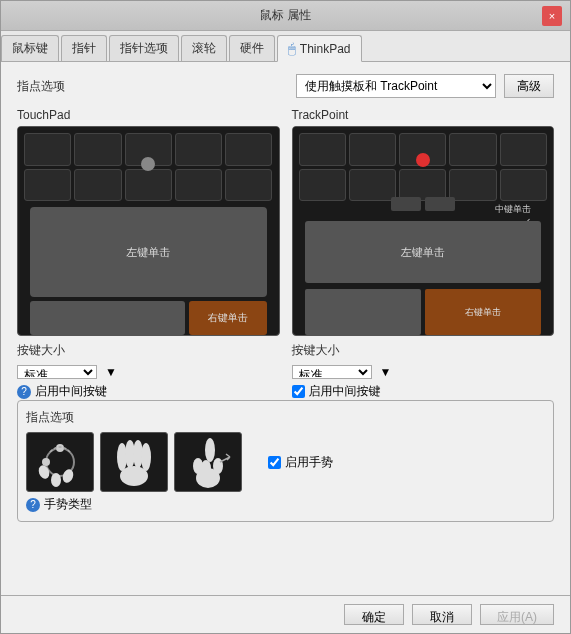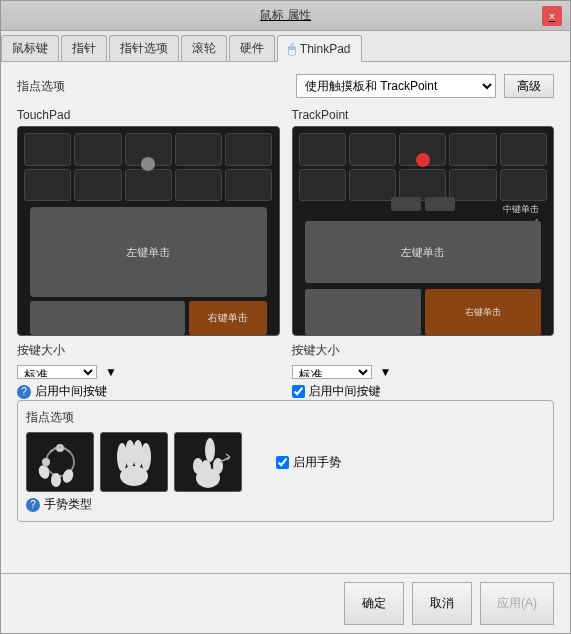--- a/index.html
+++ b/index.html
@@ -24,21 +24,20 @@
       flex-direction: column;
     }
     .title-bar {
       background: linear-gradient(to bottom, #d0d0d0, #c0c0c0);
       height: 30px;
       display: flex;
       align-items: center;
       justify-content: space-between;
       padding: 0 8px;
       border-bottom: 1px solid #aaa;
-      text-decoration: underline;
     }
     .title-text {
       font-size: 12px;
       color: #333;
       flex: 1;
       text-align: center;
     }
     .title-close {
       width: 20px;
       height: 20px;
@@ -363,21 +362,21 @@
       gap: 8px;
       background: #f0f0f0;
     }
     .bottom-btn {
       padding: 4px 16px;
       border: 1px solid #aaa;
       background: linear-gradient(to bottom, #f5f5f5, #e0e0e0);
       cursor: pointer;
       font-size: 12px;
       min-width: 60px;
-      height: 43px;
+      height: 21px;
     }
     .bottom-btn:disabled {
       color: #aaa;
     }
     .checkbox {
       width: 13px;
       height: 13px;
       cursor: pointer;
     }
   </style>
@@ -495,21 +494,21 @@
 
           <div class="tkp-dot"></div>
 
           <div style="position:absolute; bottom:52px; left:12px; right:12px; height:86px;">
 
             <div style="position:absolute; top:0; left:50%; transform:translateX(-50%); display:flex; gap:4px;">
               <div style="width:30px; height:14px; background:#444; border-radius:2px; display:flex; align-items:center; justify-content:center;"></div>
               <div style="width:30px; height:14px; background:#444; border-radius:2px; display:flex; align-items:center; justify-content:center;"></div>
             </div>
 
-            <div style="position:absolute; top:6px; right:2px; display:flex; flex-direction:column; align-items:flex-end;">
+            <div style="position:absolute; top:6px; right:10px; display:flex; flex-direction:column; align-items:flex-end;">
               <span style="color:#ccc; font-size:9px; white-space:nowrap;">中键单击</span>
               <span style="color:#ccc; font-size:9px;">↙</span>
             </div>
 
             <div style="position:absolute; bottom:0; left:0; right:0; height:62px; background:#555; border-radius:3px; display:flex; align-items:center; justify-content:center;">
               <span style="color:#ddd; font-size:11px;">左键单击</span>
             </div>
           </div>
 
           <div class="tkp-buttons-area">
@@ -577,21 +576,21 @@
               <ellipse cx="20" cy="34" rx="5" ry="8" fill="#ddd"></ellipse>
               <ellipse cx="28" cy="36" rx="5" ry="8" fill="#ddd"></ellipse>
               <ellipse cx="40" cy="34" rx="5" ry="8" fill="#ddd"></ellipse>
 
               <ellipse cx="30" cy="46" rx="12" ry="10" fill="#ddd"></ellipse>
 
               <path d="M42 30 L52 25 M52 25 L48 22 M52 25 L49 28" stroke="#aaa" stroke-width="1.5" fill="none"></path>
             </svg>
           </div>
         </div>
-        <div style="display:flex; flex-direction:column; align-items:flex-start; margin-left:22px;">
+        <div style="display:flex; flex-direction:column; align-items:flex-start; margin-left:14px;">
           <div class="gesture-enable-row">
             <input type="checkbox" class="checkbox" checked="" style="">
             <span>启用手势</span>
           </div>
         </div>
       </div>
       <div class="gesture-type-row">
         <div class="help-icon">?</div>
         <span>手势类型</span>
       </div>

